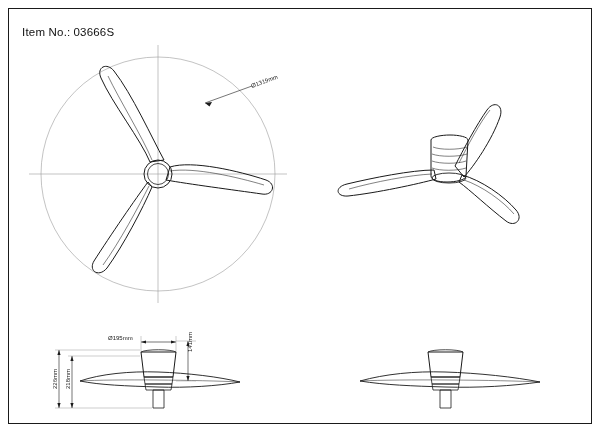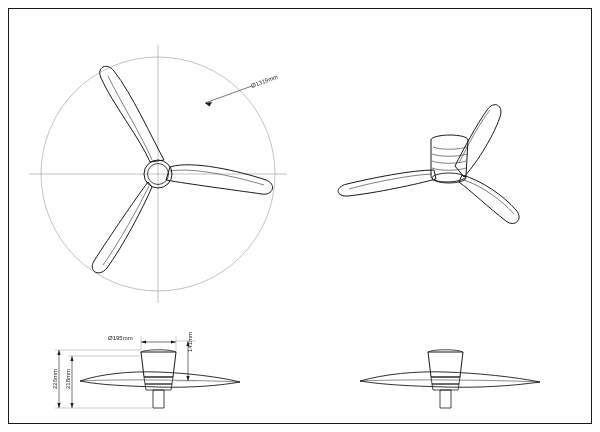--- a/index.html
+++ b/index.html
@@ -55,20 +55,23 @@
     fill: #1a1a1a;
   }
 </style>
 </head>
 <body>
 
 <div id="sheet">
 
   <div id="frame"></div>
 
+  <div id="item-label">
+    <span>Item No.:</span><span class="val">03666S</span>
+  </div>
 
   <svg class="draw" viewBox="0 0 600 432">
 
     <g>
 
       <circle cx="158" cy="174" r="117" fill="none" stroke="#9a9a9a" stroke-width="0.6"></circle>
 
       <line x1="158" y1="45" x2="158" y2="303" stroke="#9a9a9a" stroke-width="0.6"></line>
       <line x1="29" y1="174" x2="287" y2="174" stroke="#9a9a9a" stroke-width="0.6"></line>
 

